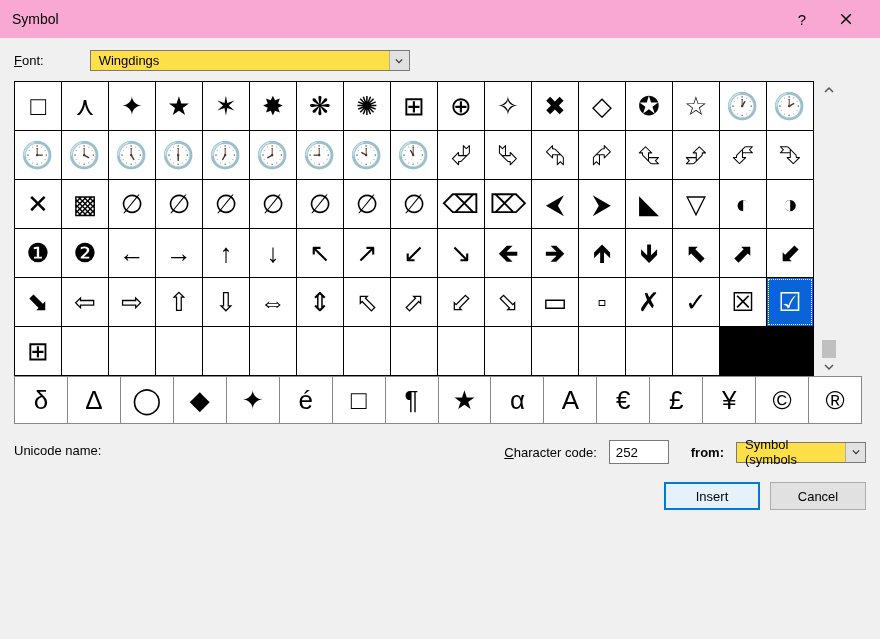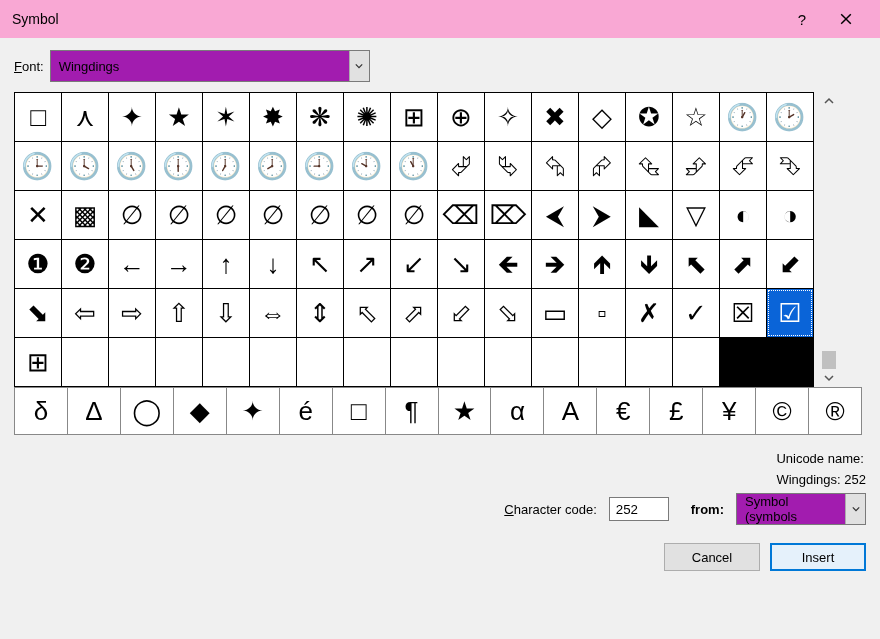--- a/index.html
+++ b/index.html
@@ -20,28 +20,28 @@
     padding: 0 12px;
     background: #f9a8d4;
   }
   .titlebar .title { flex: 1; font-size: 14px; }
   .titlebar .help, .titlebar .close {
     width: 44px; height: 38px;
     display:flex; align-items:center; justify-content:center;
     font-size: 15px;
   }
   .body { padding: 12px 14px 16px 14px; background:#f0f0f0; }
-  .row { display:flex; align-items:center; }
+  .row { display:flex; align-items:center;gap:40px; }
   .font-row { margin-bottom: 10px; }
   .font-row label { margin-right: 6px; }
   .underline-first::first-letter { text-decoration: underline; }
   .dropdown {
     display:flex; align-items:center;
-    background:#a21caf; border:1px solid #7a7a7a;
-    height: 32px;
+    background:#fde047; border:1px solid #7a7a7a;
+    height: 21px;
   }
   .dropdown .dd-value { padding: 0 8px; flex:1; }
   .dropdown .dd-btn {
     width: 20px; height: 100%;
     background:#e1e1e1; border-left:1px solid #adadad;
     display:flex; align-items:center; justify-content:center;
   }
   .dd-btn svg { width:8px; height:8px; }
   .font-dd { width: 320px; }
 
@@ -102,21 +102,20 @@
     height: 46px;
     display:flex; align-items:center; justify-content:center;
     font-family: "Segoe UI Symbol","Arial Unicode MS",sans-serif;
     font-size: 26px;
     cursor:pointer;
   }
 
   .info-row {
     display:flex; align-items:flex-end;
     margin-top: 16px;
-    flex-direction: column;
   }
   .info-left { flex:1; }
   .info-left div { margin-bottom: 6px; }
   .cc-row { display:flex; align-items:center; gap:12px; }
   .text-input {
     background:#fff; border:1px solid #7a7a7a;
     height:24px; padding:0 6px; width:60px;
   }
   .from-dd { width: 130px; }
 
@@ -298,35 +297,34 @@
       <div class="rcell">€</div>
       <div class="rcell">£</div>
       <div class="rcell">¥</div>
       <div class="rcell">©</div>
       <div class="rcell">®</div>
     </div>
 
   <div class="info-row">
     <div class="info-left">
       <div>Unicode name:</div>
-      <div>Wingdings: 252</div>
     </div>
     <div class="cc-row">
       <span class="underline-first">Character code:</span>
       <input class="text-input" value="252" style="">
       <span style="margin-left:10px;font-weight:bold;">from:</span>
       <div class="dropdown from-dd">
         <div class="dd-value">Symbol (symbols</div>
         <div class="dd-btn">
           <svg viewBox="0 0 10 10">
               <polyline points="1,3 5,7 9,3" fill="none" stroke="#333" stroke-width="1.5"></polyline>
             </svg>
         </div>
       </div>
     </div>
   </div>
 
   <div class="buttons-row">
+    <div class="btn primary underline-first">Insert</div>
     <div class="btn">Cancel</div>
-    <div class="btn primary underline-first">Insert</div>
   </div>
 
 </div>
 
 </body></html>

